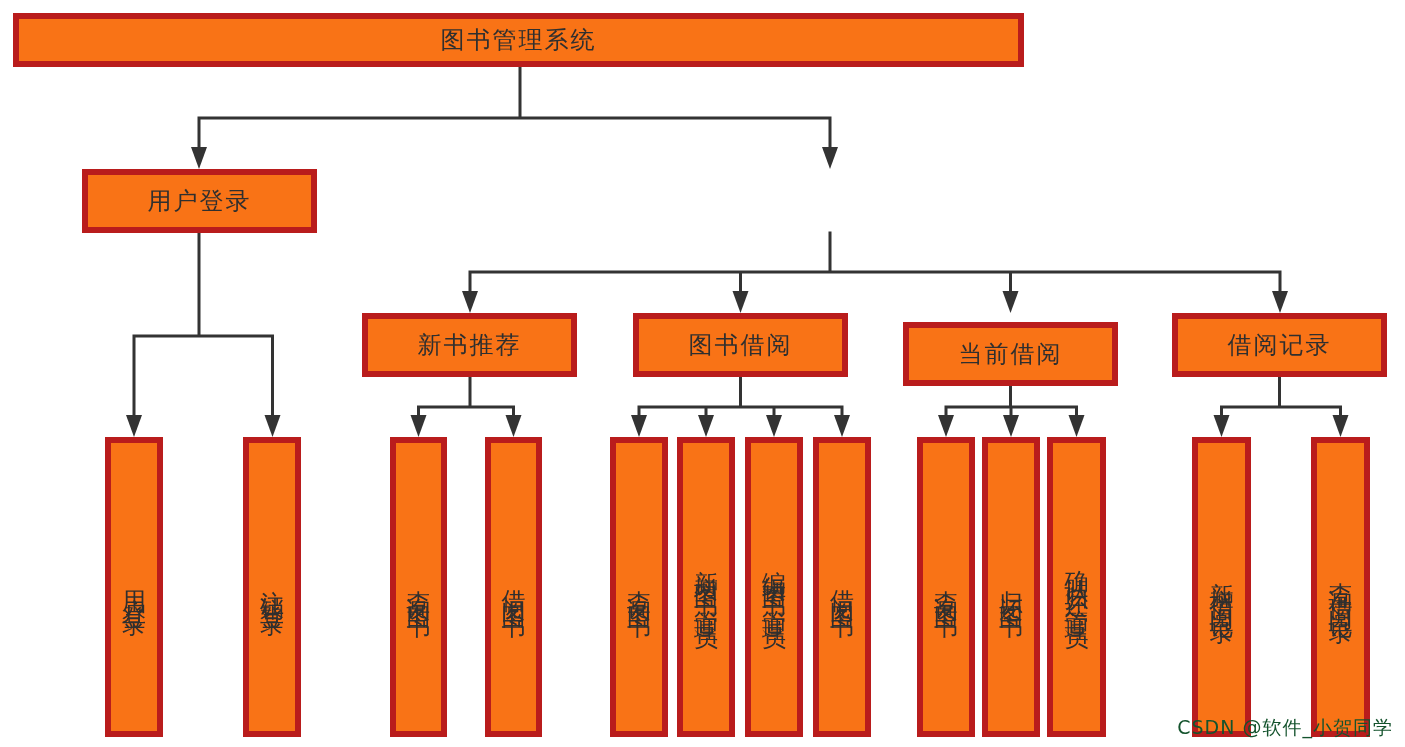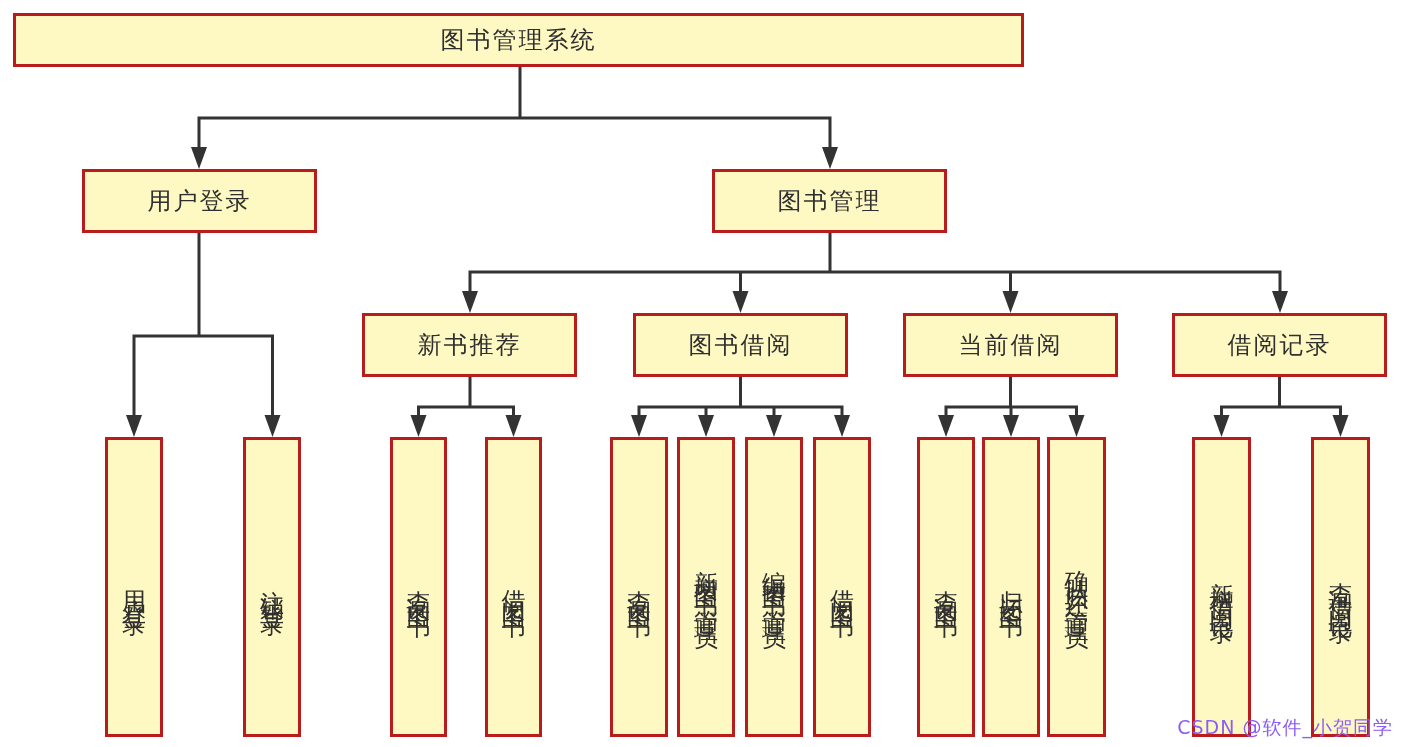--- a/index.html
+++ b/index.html
@@ -7,22 +7,22 @@
     position:relative;
     width:1405px;height:747px;
     background:#ffffff;
     font-family:"DejaVu Sans","Liberation Sans",sans-serif;
     overflow:hidden;
   }
   #connectors{position:absolute;left:0;top:0;width:1405px;height:747px;}
   .node{
     position:absolute;
     box-sizing:border-box;
-    background:#fef9c3;
-    border:3px solid #b91c1c;
+    background:#f97316;
+    border:6px solid #b91c1c;
     display:flex;
     align-items:center;
     justify-content:center;
     color:#2f2f2f;
   }
   .node.h .lbl{
     font-size:24px;
     letter-spacing:2px;
     line-height:1;
     white-space:nowrap;
@@ -33,21 +33,21 @@
     font-size:24px;
     letter-spacing:8px;
     line-height:1;
     max-height:292px;
   }
   #watermark{
     position:absolute;
     right:12px;
     bottom:6px;
     font-size:19px;
-    color:#8b5cf6;
+    color:#14532d;
     letter-spacing:1px;
     white-space:nowrap;
     margin-top:9px;
   }
 </style>
 </head>
 <body>
 
 <div id="canvas">
 
@@ -74,31 +74,28 @@
       <polygon points="1332.5,415 1348.5,415 1340.5,437" fill="#333333"></polygon>
     </svg>
 
   <div class="node h" style="left:13px;top:13px;width:1011px;height:54px">
     <span class="lbl">图书管理系统</span>
   </div>
 
   <div class="node h" style="left:82px;top:169px;width:235px;height:64px">
     <span class="lbl">用户登录</span>
   </div>
-  <div class="node h" style="left:712px;top:169px;width:235px;height:64px">
-    <span class="lbl">图书管理</span>
-  </div>
 
   <div class="node h" style="left:633px;top:313px;width:215px;height:64px">
     <span class="lbl">图书借阅</span>
   </div>
   <div class="node h" style="left:362px;top:313px;width:215px;height:64px">
     <span class="lbl">新书推荐</span>
   </div>
-  <div class="node h" style="left:903px;top:313px;width:215px;height:64px">
+  <div class="node h" style="left:903px;top:322px;width:215px;height:64px">
     <span class="lbl">当前借阅</span>
   </div>
   <div class="node h" style="left:1172px;top:313px;width:215px;height:64px">
     <span class="lbl">借阅记录</span>
   </div>
 
   <div class="node v" style="left:105px;top:437px;width:58px;height:300px">
     <span class="lbl">用户登录</span>
   </div>
   <div class="node v" style="left:243px;top:437px;width:58px;height:300px">

